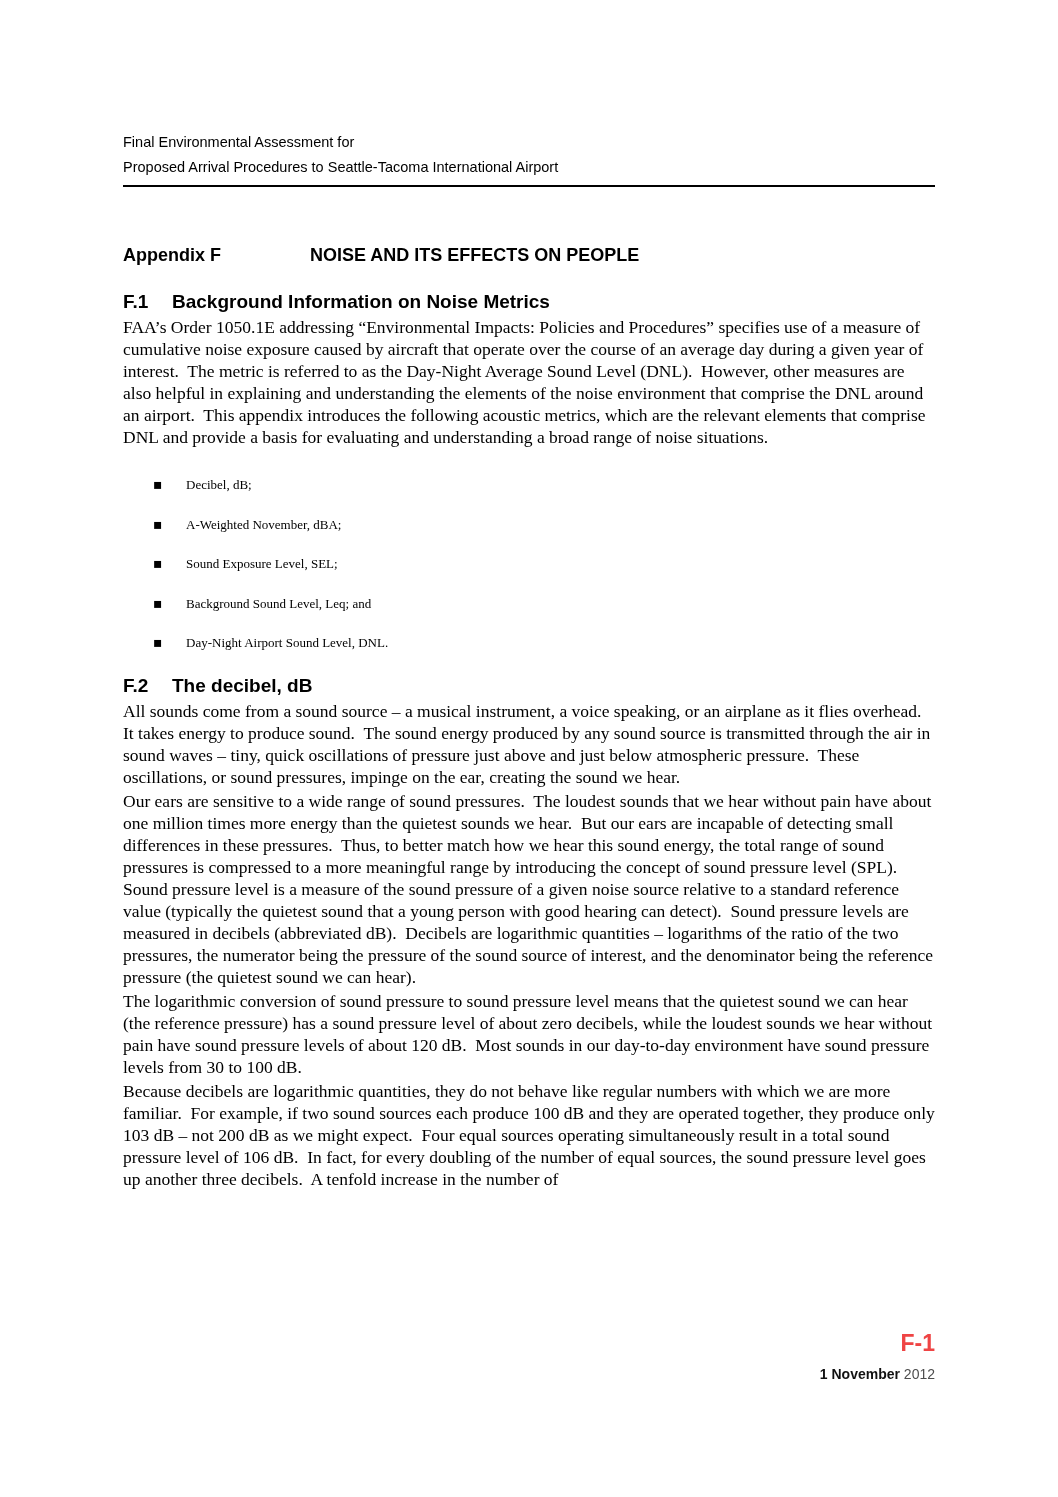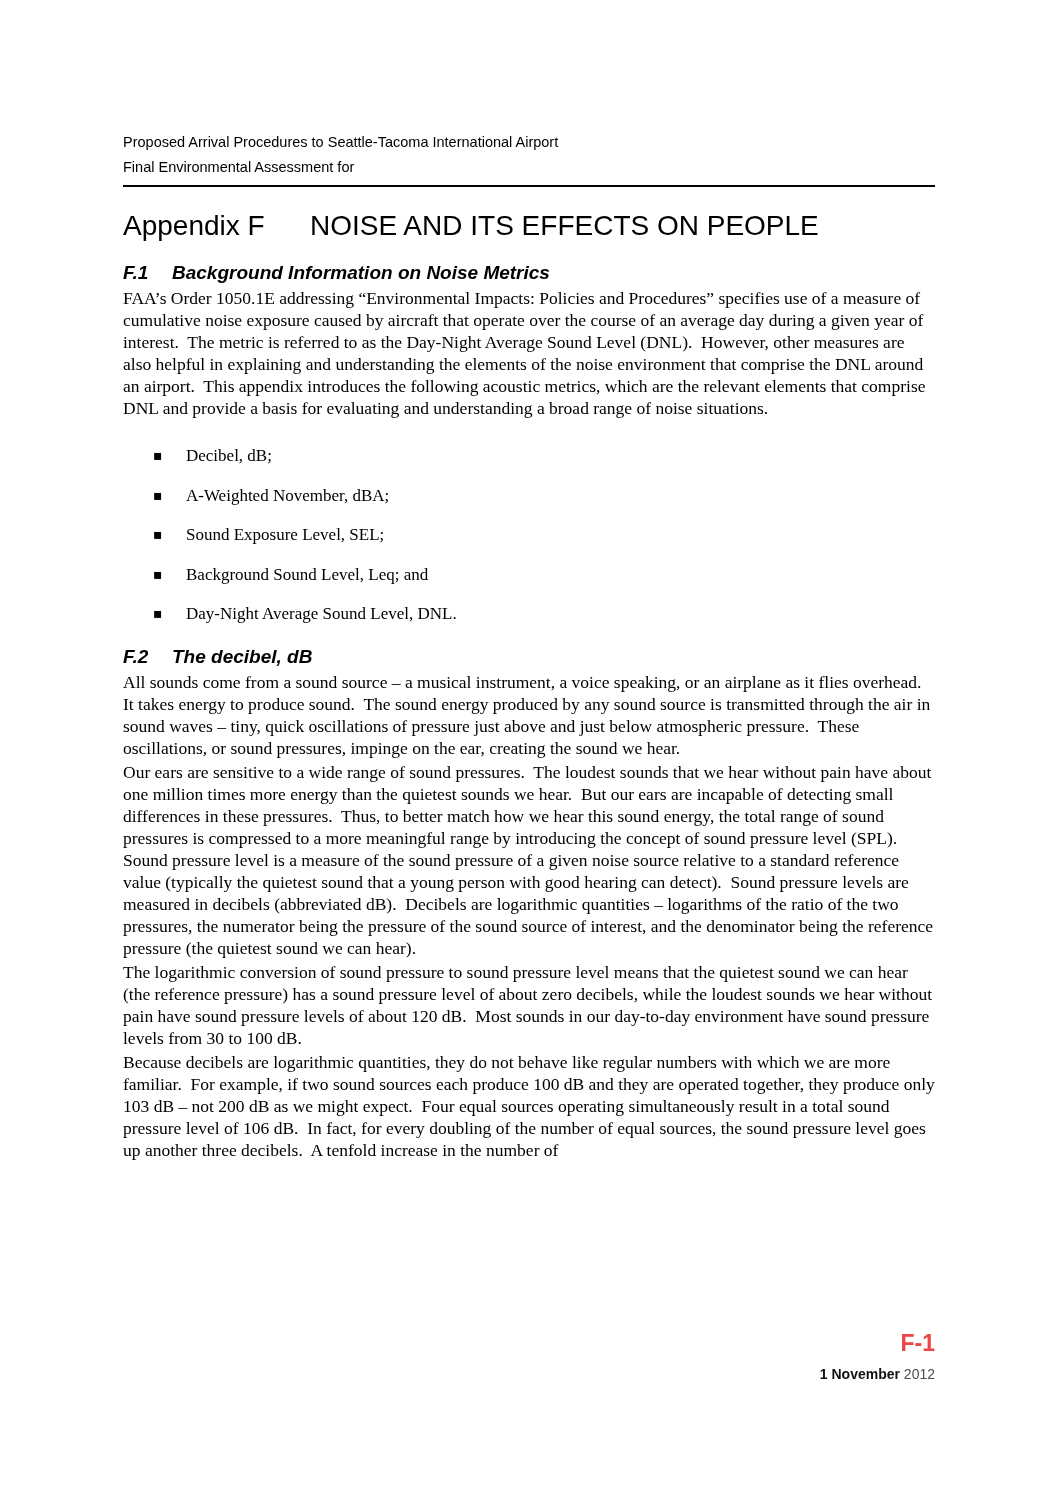--- a/index.html
+++ b/index.html
@@ -25,38 +25,37 @@
     line-height: 25px;
     color: #000;
   }
   .header-rule {
     border: none;
     border-top: 2px solid #000;
     margin-top: 5px;
   }
   
   .appendix-title {
-    margin-top: 24px;
+    margin-top: 53px;
     font-family: "Liberation Sans", sans-serif;
-    font-weight: normal;
-    font-size: 28px;
+    font-weight: bold;
+    font-size: 18px;
     line-height: 30px;
     white-space: nowrap;
   }
   .appendix-title .title-label {
     display: inline-block;
     width: 187px;
   }
   
   .section-heading {
     font-family: "Liberation Sans", sans-serif;
     font-weight: bold;
     font-size: 19px;
     line-height: 24px;
-    font-style: italic;
   }
   .section-heading .sec-num {
     display: inline-block;
     width: 49px;
   }
   .section-heading.f1 { margin-top: 20px; }
   .section-heading.f2 { margin-top: 20px; }
   
   p.body-par {
     margin-top: 2px;
@@ -67,21 +66,21 @@
   }
   
   ul.metrics-list {
     list-style: none;
     margin-top: 26px;
     margin-bottom: 0;
   }
   ul.metrics-list li {
     position: relative;
     padding-left: 63px;
-    font-size: 17px;
+    font-size: 13px;
     line-height: 22px;
     margin-bottom: 17.5px;
   }
   ul.metrics-list li:last-child { margin-bottom: 0; }
   ul.metrics-list li::before {
     content: "\25AA";
     position: absolute;
     left: 30px;
     top: -1px;
     font-size: 14px;
@@ -134,41 +133,41 @@
   .footer-date .date-main { font-weight: bold; color: #111; }
   .footer-date .date-year { font-weight: normal; color: #4d4d4d; }
 </style>
 </head>
 <body>
 
 <div class="page">
   <div class="content">
 
     <div class="doc-header">
+      <div>Final Environmental Assessment for</div>
       <div>Proposed Arrival Procedures to Seattle-Tacoma International Airport</div>
-      <div>Final Environmental Assessment for</div>
     </div>
     <hr class="header-rule">
 
     <h1 class="appendix-title">
       <span class="title-label">Appendix F</span><span>NOISE AND ITS EFFECTS ON PEOPLE</span>
     </h1>
 
     <h2 class="section-heading f1">
       <span class="sec-num">F.1</span><span>Background Information on Noise Metrics</span>
     </h2>
 
     <p class="body-par">FAA’s Order 1050.1E addressing “Environmental Impacts: Policies and Procedures” specifies use of a measure of cumulative noise exposure caused by aircraft that operate over the course of an average day during a given year of interest.  The metric is referred to as the Day-Night Average Sound Level (DNL).  However, other measures are also helpful in explaining and understanding the elements of the noise environment that comprise the DNL around an airport.  This appendix introduces the following acoustic metrics, which are the relevant elements that comprise DNL and provide a basis for evaluating and understanding a broad range of noise situations.</p>
 
     <ul class="metrics-list">
       <li>Decibel, dB;</li>
       <li>A-Weighted November, dBA;</li>
       <li>Sound Exposure Level, SEL;</li>
       <li>Background Sound Level, Leq; and</li>
-      <li>Day-Night Average Sound Level, DNL.</li>
+      <li>Day-Night Airport Sound Level, DNL.</li>
     </ul>
 
     <h2 class="section-heading f2">
       <span class="sec-num">F.2</span><span>The decibel, dB</span>
     </h2>
 
     <p class="body-par">All sounds come from a sound source – a musical instrument, a voice speaking, or an airplane as it flies overhead.  It takes energy to produce sound.  The sound energy produced by any sound source is transmitted through the air in sound waves – tiny, quick oscillations of pressure just above and just below atmospheric pressure.  These oscillations, or sound pressures, impinge on the ear, creating the sound we hear.</p>
     <p class="body-par">Our ears are sensitive to a wide range of sound pressures.  The loudest sounds that we hear without pain have about one million times more energy than the quietest sounds we hear.  But our ears are incapable of detecting small differences in these pressures.  Thus, to better match how we hear this sound energy, the total range of sound pressures is compressed to a more meaningful range by introducing the concept of sound pressure level (SPL).  Sound pressure level is a measure of the sound pressure of a given noise source relative to a standard reference value (typically the quietest sound that a young person with good hearing can detect).  Sound pressure levels are measured in decibels (abbreviated dB).  Decibels are logarithmic quantities – logarithms of the ratio of the two pressures, the numerator being the pressure of the sound source of interest, and the denominator being the reference pressure (the quietest sound we can hear).</p>
     <p class="body-par">The logarithmic conversion of sound pressure to sound pressure level means that the quietest sound we can hear (the reference pressure) has a sound pressure level of about zero decibels, while the loudest sounds we hear without pain have sound pressure levels of about 120 dB.  Most sounds in our day-to-day environment have sound pressure levels from 30 to 100 dB.</p>
     <p class="body-par">Because decibels are logarithmic quantities, they do not behave like regular numbers with which we are more familiar.  For example, if two sound sources each produce 100 dB and they are operated together, they produce only 103 dB – not 200 dB as we might expect.  Four equal sources operating simultaneously result in a total sound pressure level of 106 dB.  In fact, for every doubling of the number of equal sources, the sound pressure level goes up another three decibels.  A tenfold increase in the number of</p>

